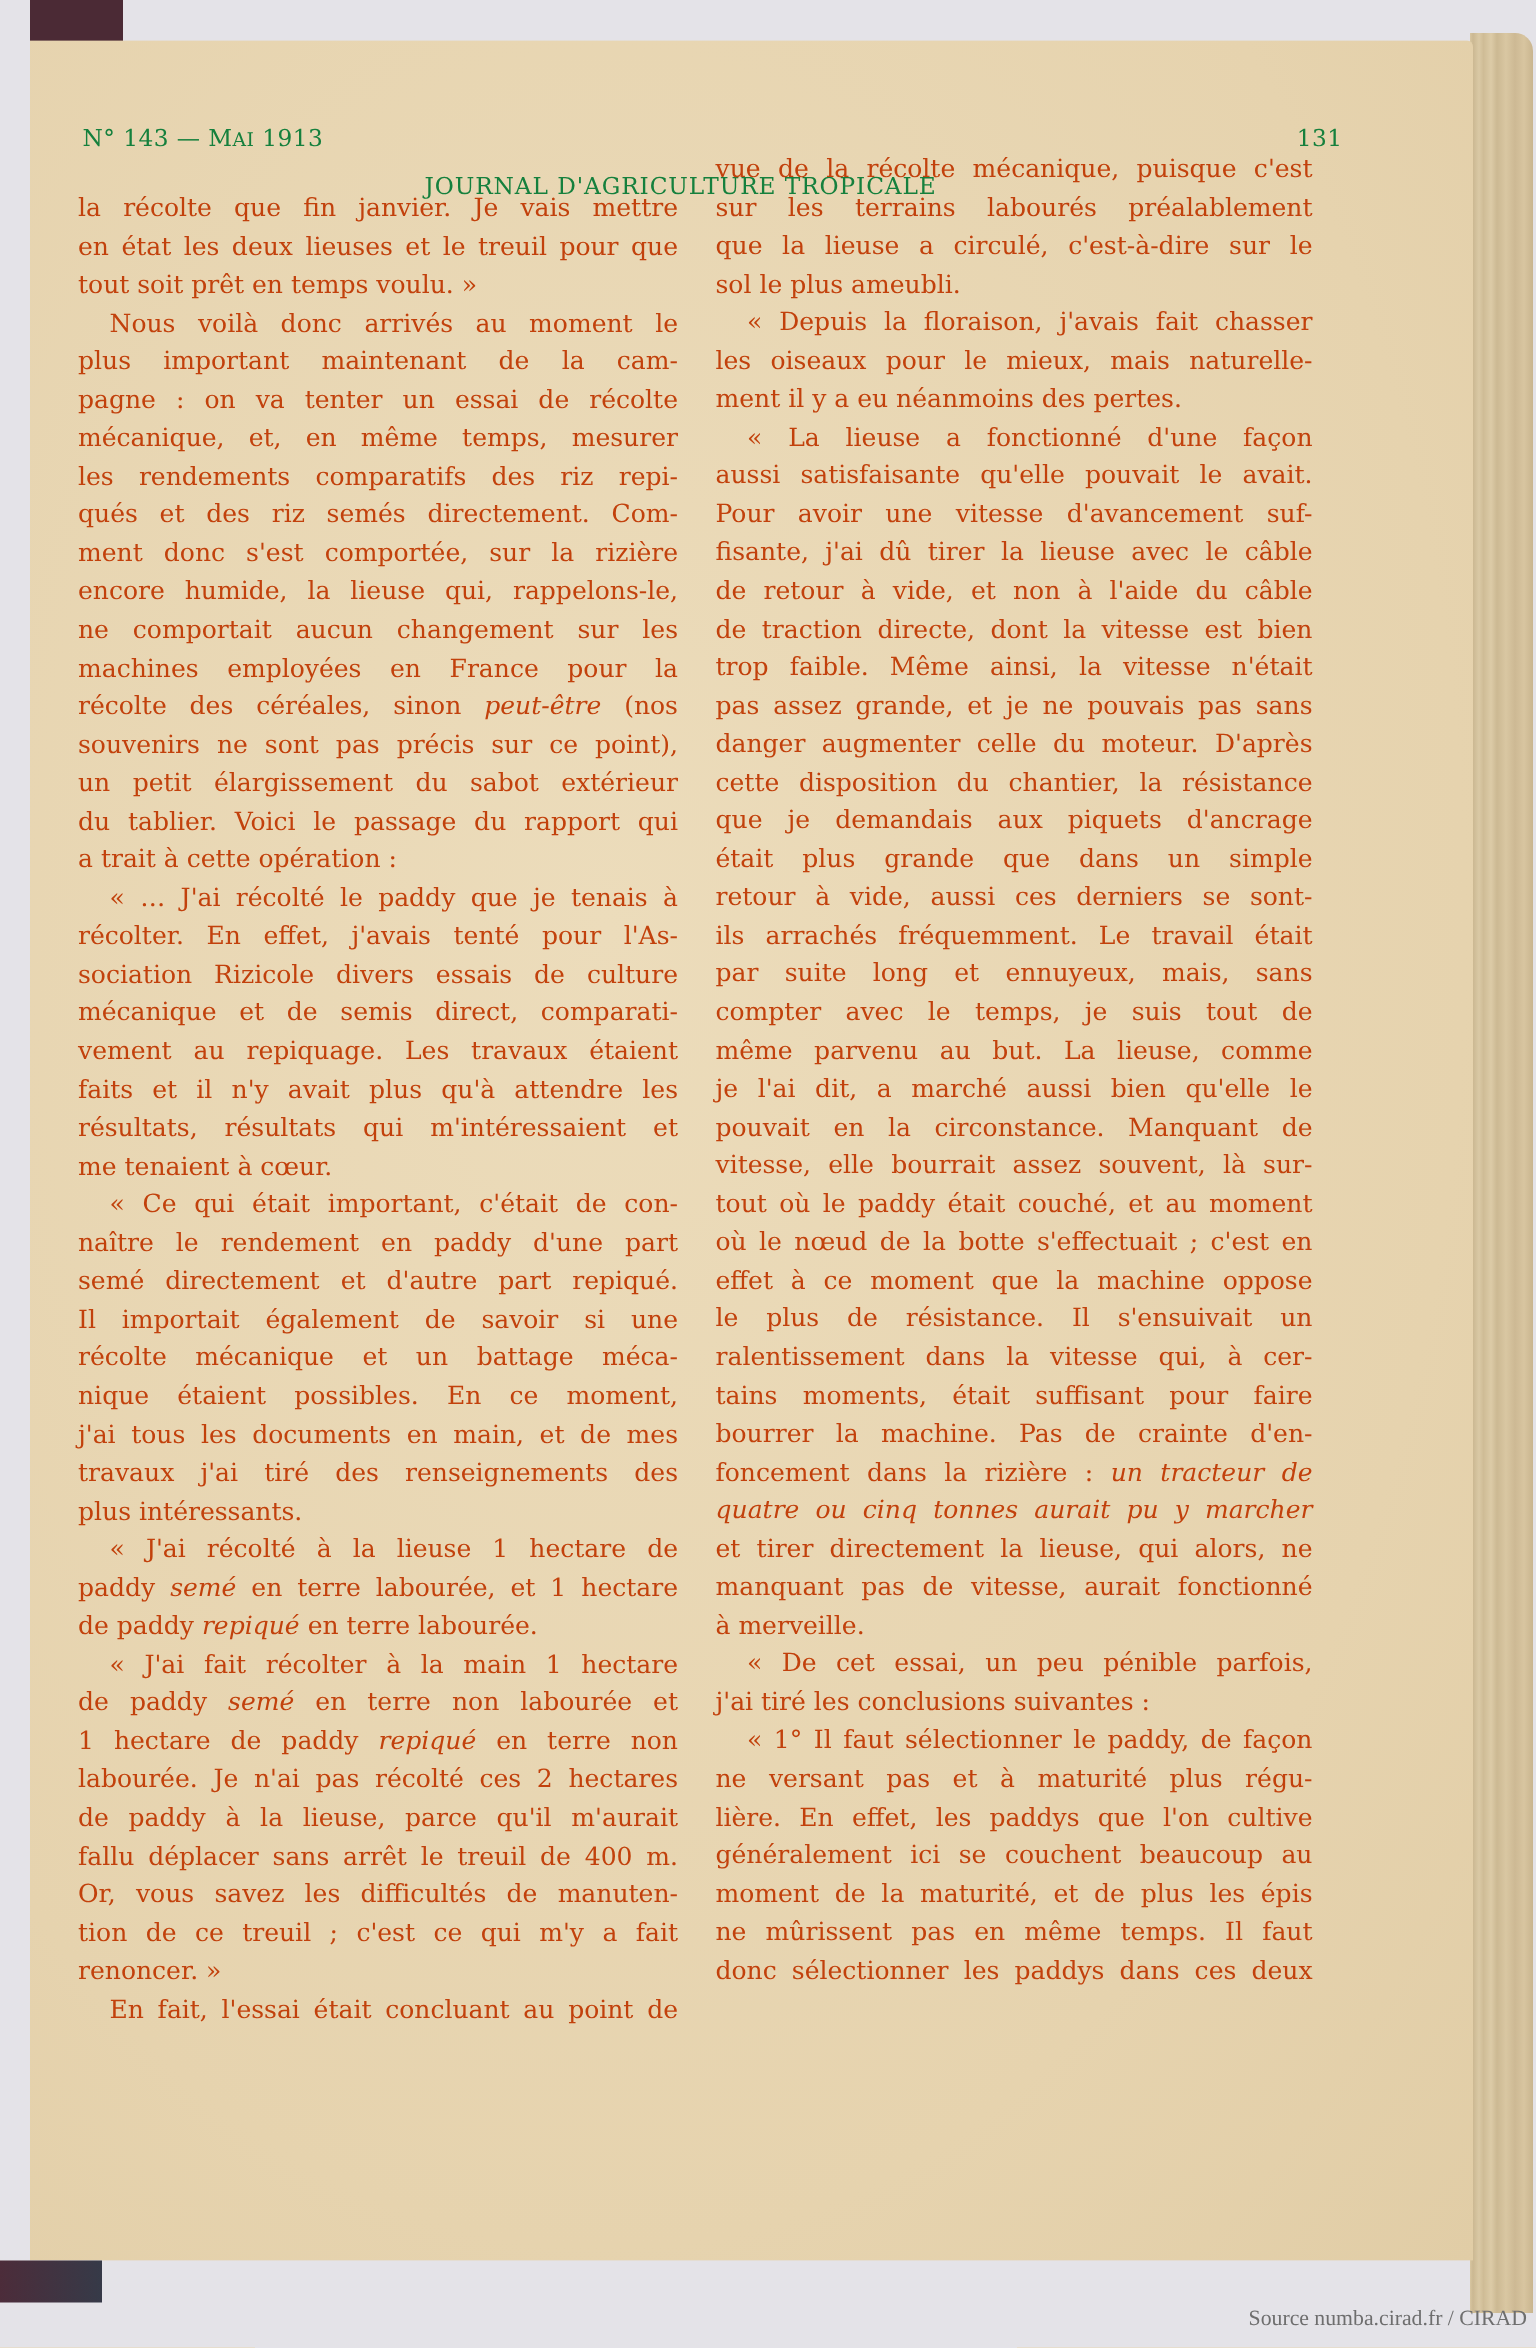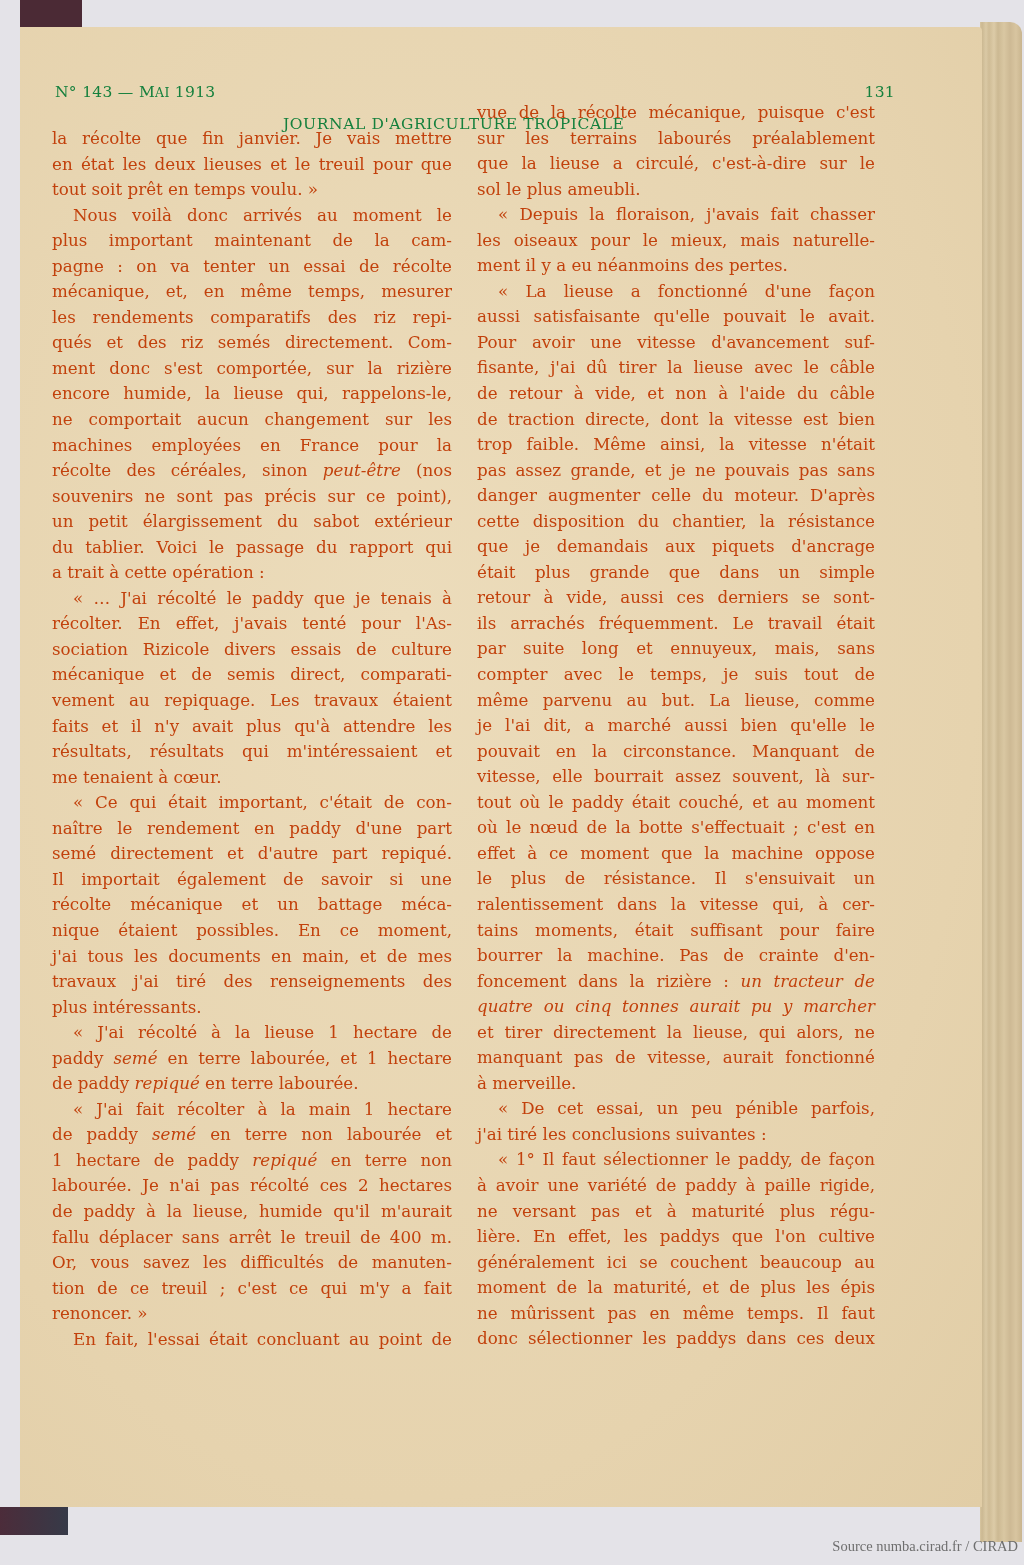--- a/index.html
+++ b/index.html
@@ -100,21 +100,21 @@
     <span class="ln">j'ai tous les documents en main, et de mes</span>
     <span class="ln">travaux j'ai tiré des renseignements des</span>
     <span class="ln end">plus intéressants.</span>
     <span class="ln ind">« J'ai récolté à la lieuse 1 hectare de</span>
     <span class="ln">paddy <i>semé</i> en terre labourée, et 1 hectare</span>
     <span class="ln end">de paddy <i>repiqué</i> en terre labourée.</span>
     <span class="ln ind">« J'ai fait récolter à la main 1 hectare</span>
     <span class="ln">de paddy <i>semé</i> en terre non labourée et</span>
     <span class="ln">1 hectare de paddy <i>repiqué</i> en terre non</span>
     <span class="ln">labourée. Je n'ai pas récolté ces 2 hectares</span>
-    <span class="ln">de paddy à la lieuse, humide qu'il m'aurait</span>
+    <span class="ln">de paddy à la lieuse, parce qu'il m'aurait</span>
     <span class="ln">fallu déplacer sans arrêt le treuil de 400 m.</span>
     <span class="ln">Or, vous savez les difficultés de manuten-</span>
     <span class="ln">tion de ce treuil ; c'est ce qui m'y a fait</span>
     <span class="ln end">renoncer. »</span>
     <span class="ln ind">En fait, l'essai était concluant au point de</span>
   </div>
 <div class="col right" style="left:477px; top:100px; width:398px;">
     <span class="ln">vue de la récolte mécanique, puisque c'est</span>
     <span class="ln">sur les terrains labourés préalablement</span>
     <span class="ln">que la lieuse a circulé, c'est-à-dire sur le</span>
@@ -150,21 +150,20 @@
     <span class="ln">tains moments, était suffisant pour faire</span>
     <span class="ln">bourrer la machine. Pas de crainte d'en-</span>
     <span class="ln">foncement dans la rizière : <i>un tracteur de</i></span>
     <span class="ln"><i>quatre ou cinq tonnes aurait pu y marcher</i></span>
     <span class="ln">et tirer directement la lieuse, qui alors, ne</span>
     <span class="ln">manquant pas de vitesse, aurait fonctionné</span>
     <span class="ln end">à merveille.</span>
     <span class="ln ind">« De cet essai, un peu pénible parfois,</span>
     <span class="ln end">j'ai tiré les conclusions suivantes :</span>
     <span class="ln ind">« 1° Il faut sélectionner le paddy, de façon</span>
-    <span class="ln">à avoir une variété de paddy à paille rigide,</span>
     <span class="ln">ne versant pas et à maturité plus régu-</span>
     <span class="ln">lière. En effet, les paddys que l'on cultive</span>
     <span class="ln">généralement ici se couchent beaucoup au</span>
     <span class="ln">moment de la maturité, et de plus les épis</span>
     <span class="ln">ne mûrissent pas en même temps. Il faut</span>
     <span class="ln">donc sélectionner les paddys dans ces deux</span>
   </div>
 
 <div class="source">Source numba.cirad.fr / CIRAD</div>
 

